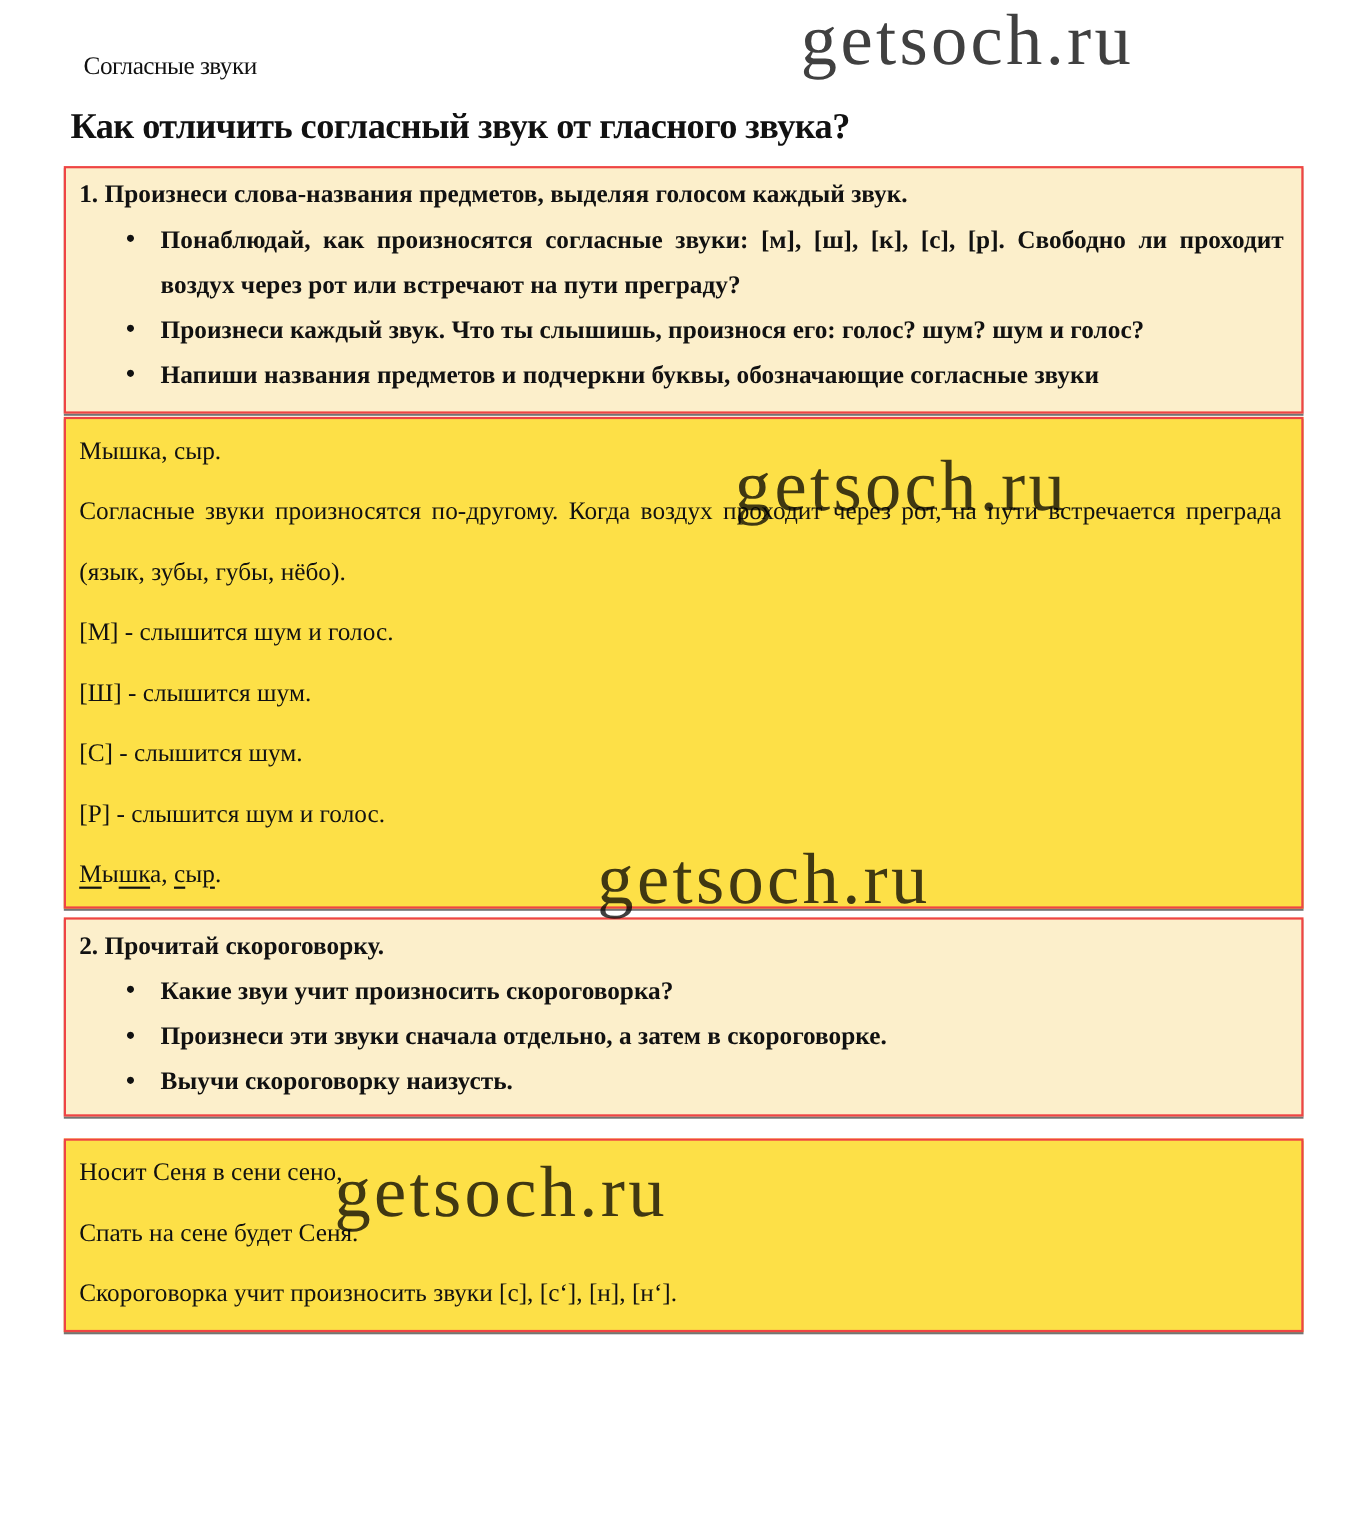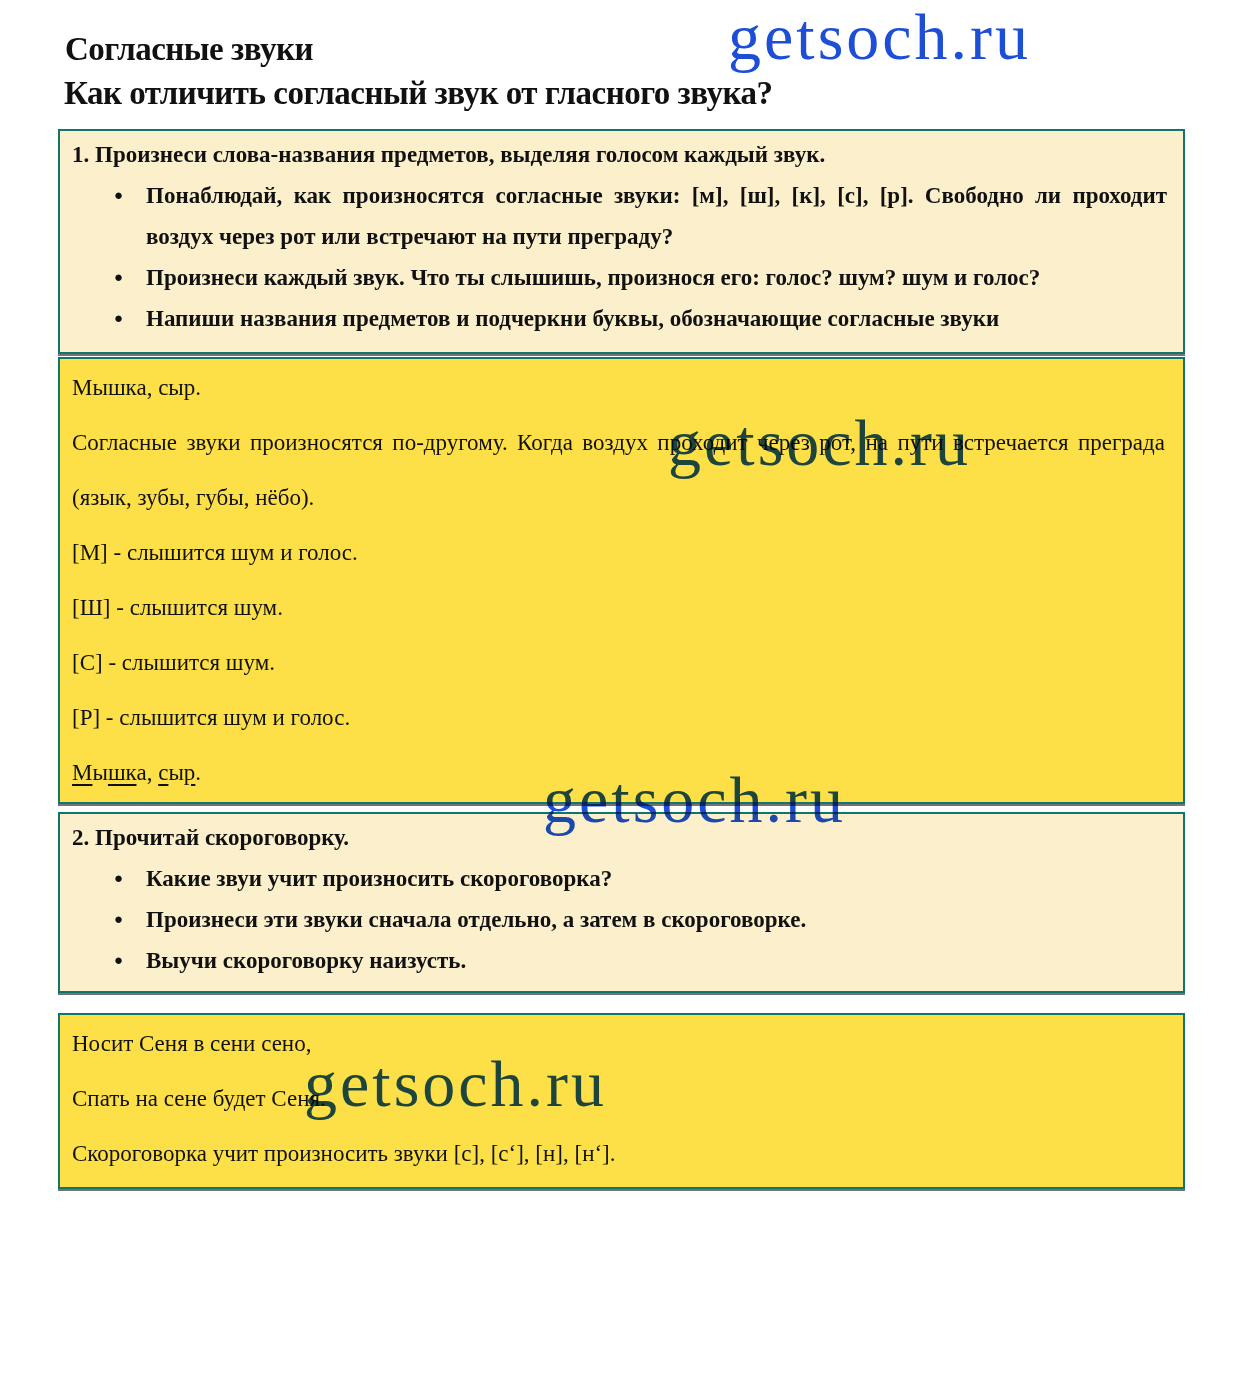--- a/index.html
+++ b/index.html
@@ -7,32 +7,32 @@
   body {
     width: 1240px; height: 1384px;
     background: #ffffff;
     font-family: "Liberation Serif", "DejaVu Serif", serif;
     color: #111111;
     position: relative;
     overflow: hidden;
   }
   .header { padding: 28px 0 0 64px; }
   .h1 {
-    margin: 1px; font-weight: bold; font-size: 33px; line-height: 40px;
+    margin: 12px; font-weight: normal; font-size: 23px; line-height: 40px;
     letter-spacing: -0.5px;
   }
   .h2 {
     margin: 0; font-weight: bold; font-size: 33px; line-height: 46px;
     letter-spacing: -0.5px;
   }
   .content { margin: 13px 0 0 58px; width: 1127px; }
 
   .box {
     width: 1127px;
-    border: 2px solid #0f766e;
+    border: 2px solid #ef4444;
     box-shadow: 0 2px 0 rgba(0,0,0,0.55);
   }
   .task-box {
     background: #fcefcb;
     padding: 3px 16px 13px 12px;
     font-weight: bold;
     font-size: 23px;
     line-height: 41px;
     margin-bottom: 3px;
   }
@@ -59,21 +59,21 @@
   .answer-box.second { margin-bottom: 12px; padding-bottom: 6px; }
 
   .u { text-decoration: underline; text-underline-offset: 4px; text-decoration-thickness: 2px; }
 
   .wm {
     position: absolute;
     font-family: "Liberation Serif", "DejaVu Serif", serif;
     font-size: 66px;
     line-height: 1;
     letter-spacing: 3px;
-    color: #1d4ed8;
+    color: #404040;
     mix-blend-mode: multiply;
     white-space: nowrap;
     pointer-events: none;
     z-index: 5;
   }
   .wm1 { left: 728px; top: 4px; }
   .wm2 { left: 668px; top: 410px; }
   .wm3 { left: 543px; top: 767px; }
   .wm4 { left: 304px; top: 1051px; }
 </style>

